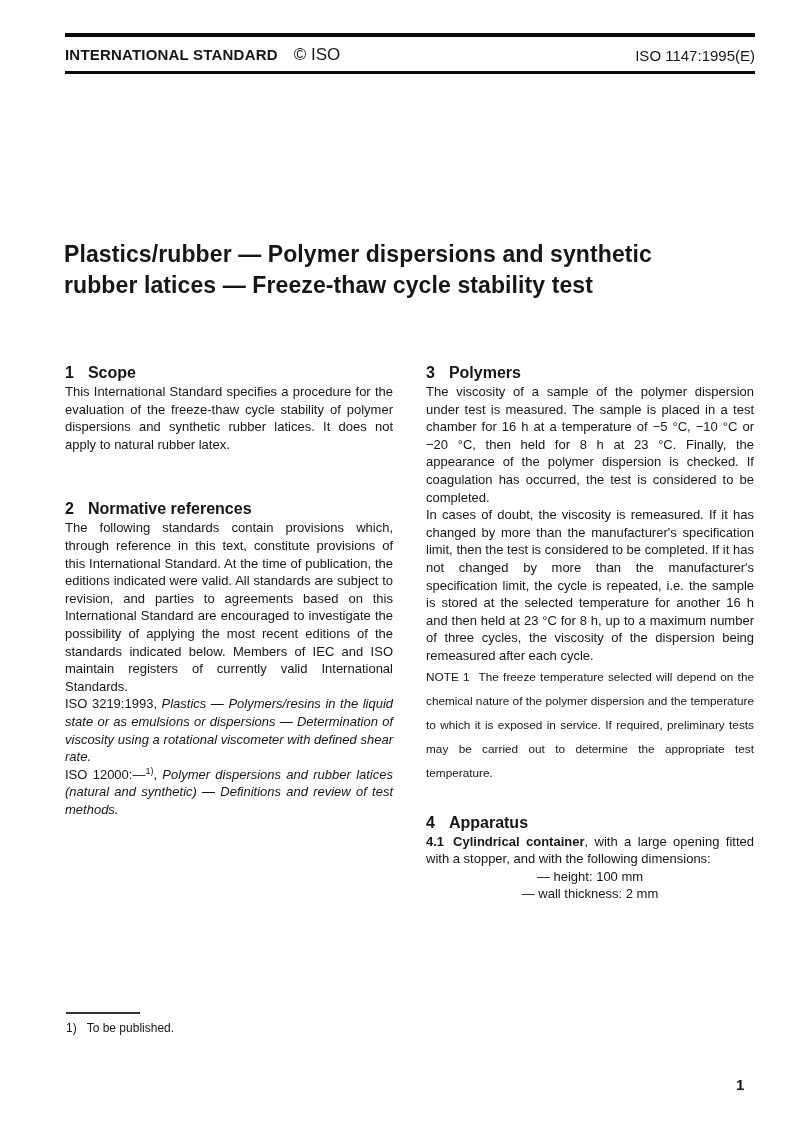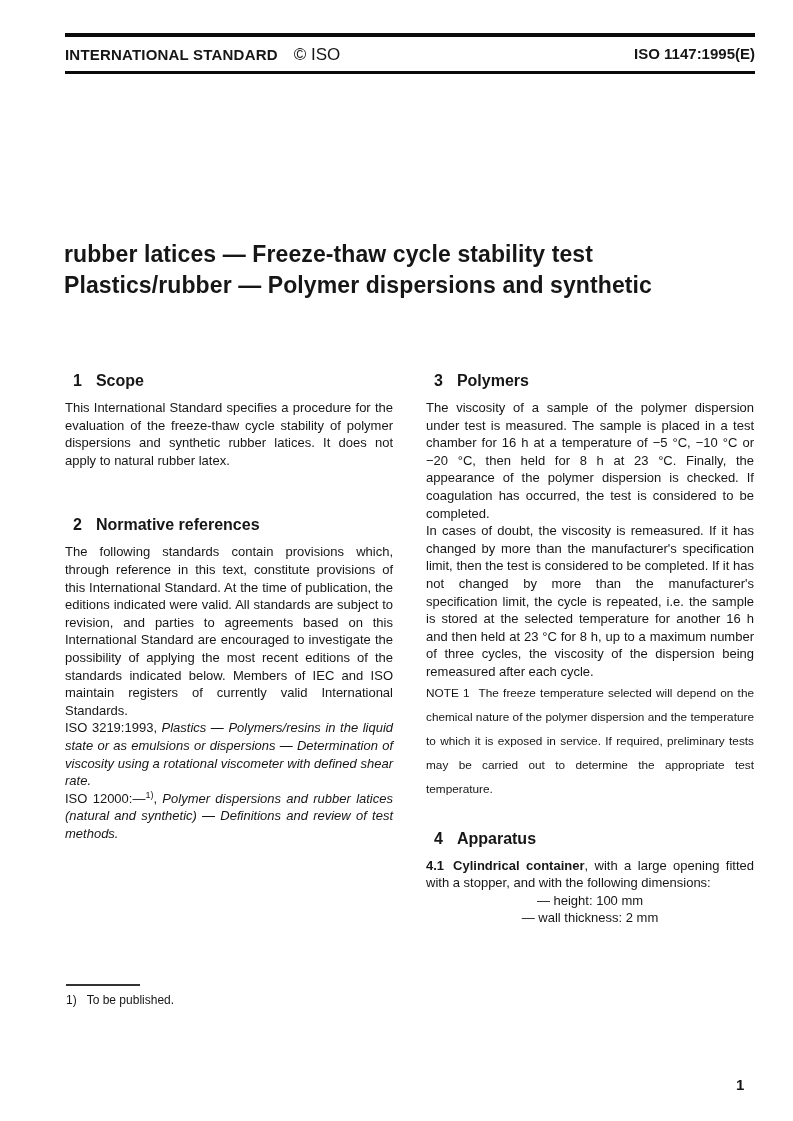--- a/index.html
+++ b/index.html
@@ -27,38 +27,38 @@
   .rule-top    { top: 33px; height: 4px; }
   .rule-bottom { top: 71px; height: 3px; }
 
   .header-row {
     position: absolute;
     left: 65px;
     top: 45px;
     width: 690px;
     display: flex;
     justify-content: space-between;
-    align-items: flex-start;
+    align-items: center;
   }
   .header-left {
     display: flex;
     align-items: baseline;
     gap: 16px;
   }
   .hdr-title {
     font-size: 15px;
     font-weight: 700;
     letter-spacing: 0.2px;
   }
   .hdr-copy {
     font-size: 17px;
   }
   .hdr-right {
     font-size: 15px;
-    font-weight: 700;
+    font-weight: 400;
   }
 
   
   .doc-title {
     position: absolute;
     left: 64px;
     top: 239px;
     font-size: 23px;
     font-weight: 700;
     line-height: 31px;
@@ -75,21 +75,21 @@
     display: flex;
     gap: 33px;
   }
   .col {
     width: 328px;
     font-size: 13px;
     line-height: 17.6px;
     text-align: justify;
   }
   .sec-heading {
-    margin: 8px;
+    margin: 0;
     font-size: 16px;
     font-weight: 700;
     line-height: 20px;
     text-align: left;
   }
   .sec-num { margin-right: 14px; }
   .mt-after-heading { margin-top: 21px; }
   .mt-para          { margin-top: 9px; }
   .mt-section       { margin-top: 46px; }
   .mt-section-sm    { margin-top: 28px; }
@@ -117,21 +117,21 @@
 
   .dim-item {
     margin-top: 16px;
     text-align: center;
   }
 
   
   .footnote {
     position: absolute;
     left: 66px;
-    top: 984px;
+    top: 1012px;
     font-size: 12px;
     line-height: 15px;
   }
   .footnote-rule {
     width: 74px;
     height: 2px;
     background: #333;
     margin-bottom: 7px;
   }
   .footnote-marker { margin-right: 10px; }
@@ -154,22 +154,22 @@
   <div class="header-row">
     <div class="header-left">
       <span class="hdr-title">INTERNATIONAL STANDARD</span>
       <span class="hdr-copy">© ISO</span>
     </div>
     <div class="hdr-right">ISO 1147:1995(E)</div>
   </div>
   <div class="rule rule-bottom"></div>
 
   <div class="doc-title">
+    <div>Plastics/rubber — Polymer dispersions and synthetic</div>
     <div>rubber latices — Freeze-thaw cycle stability test</div>
-    <div>Plastics/rubber — Polymer dispersions and synthetic</div>
   </div>
 
   <div class="columns">
 
     <div class="col">
       <h3 class="sec-heading"><span class="sec-num">1</span><span>Scope</span></h3>
       <p class="mt-after-heading">This International Standard specifies a procedure for the evaluation of the freeze-thaw cycle stability of polymer dispersions and synthetic rubber latices. It does not apply to natural rubber latex.</p>
 
       <h3 class="sec-heading mt-section"><span class="sec-num">2</span><span>Normative references</span></h3>
       <p class="mt-body">The following standards contain provisions which, through reference in this text, constitute provisions of this International Standard. At the time of publication, the editions indicated were valid. All standards are subject to revision, and parties to agreements based on this International Standard are encouraged to investigate the possibility of applying the most recent editions of the standards indicated below. Members of IEC and ISO maintain registers of currently valid International Standards.</p>

